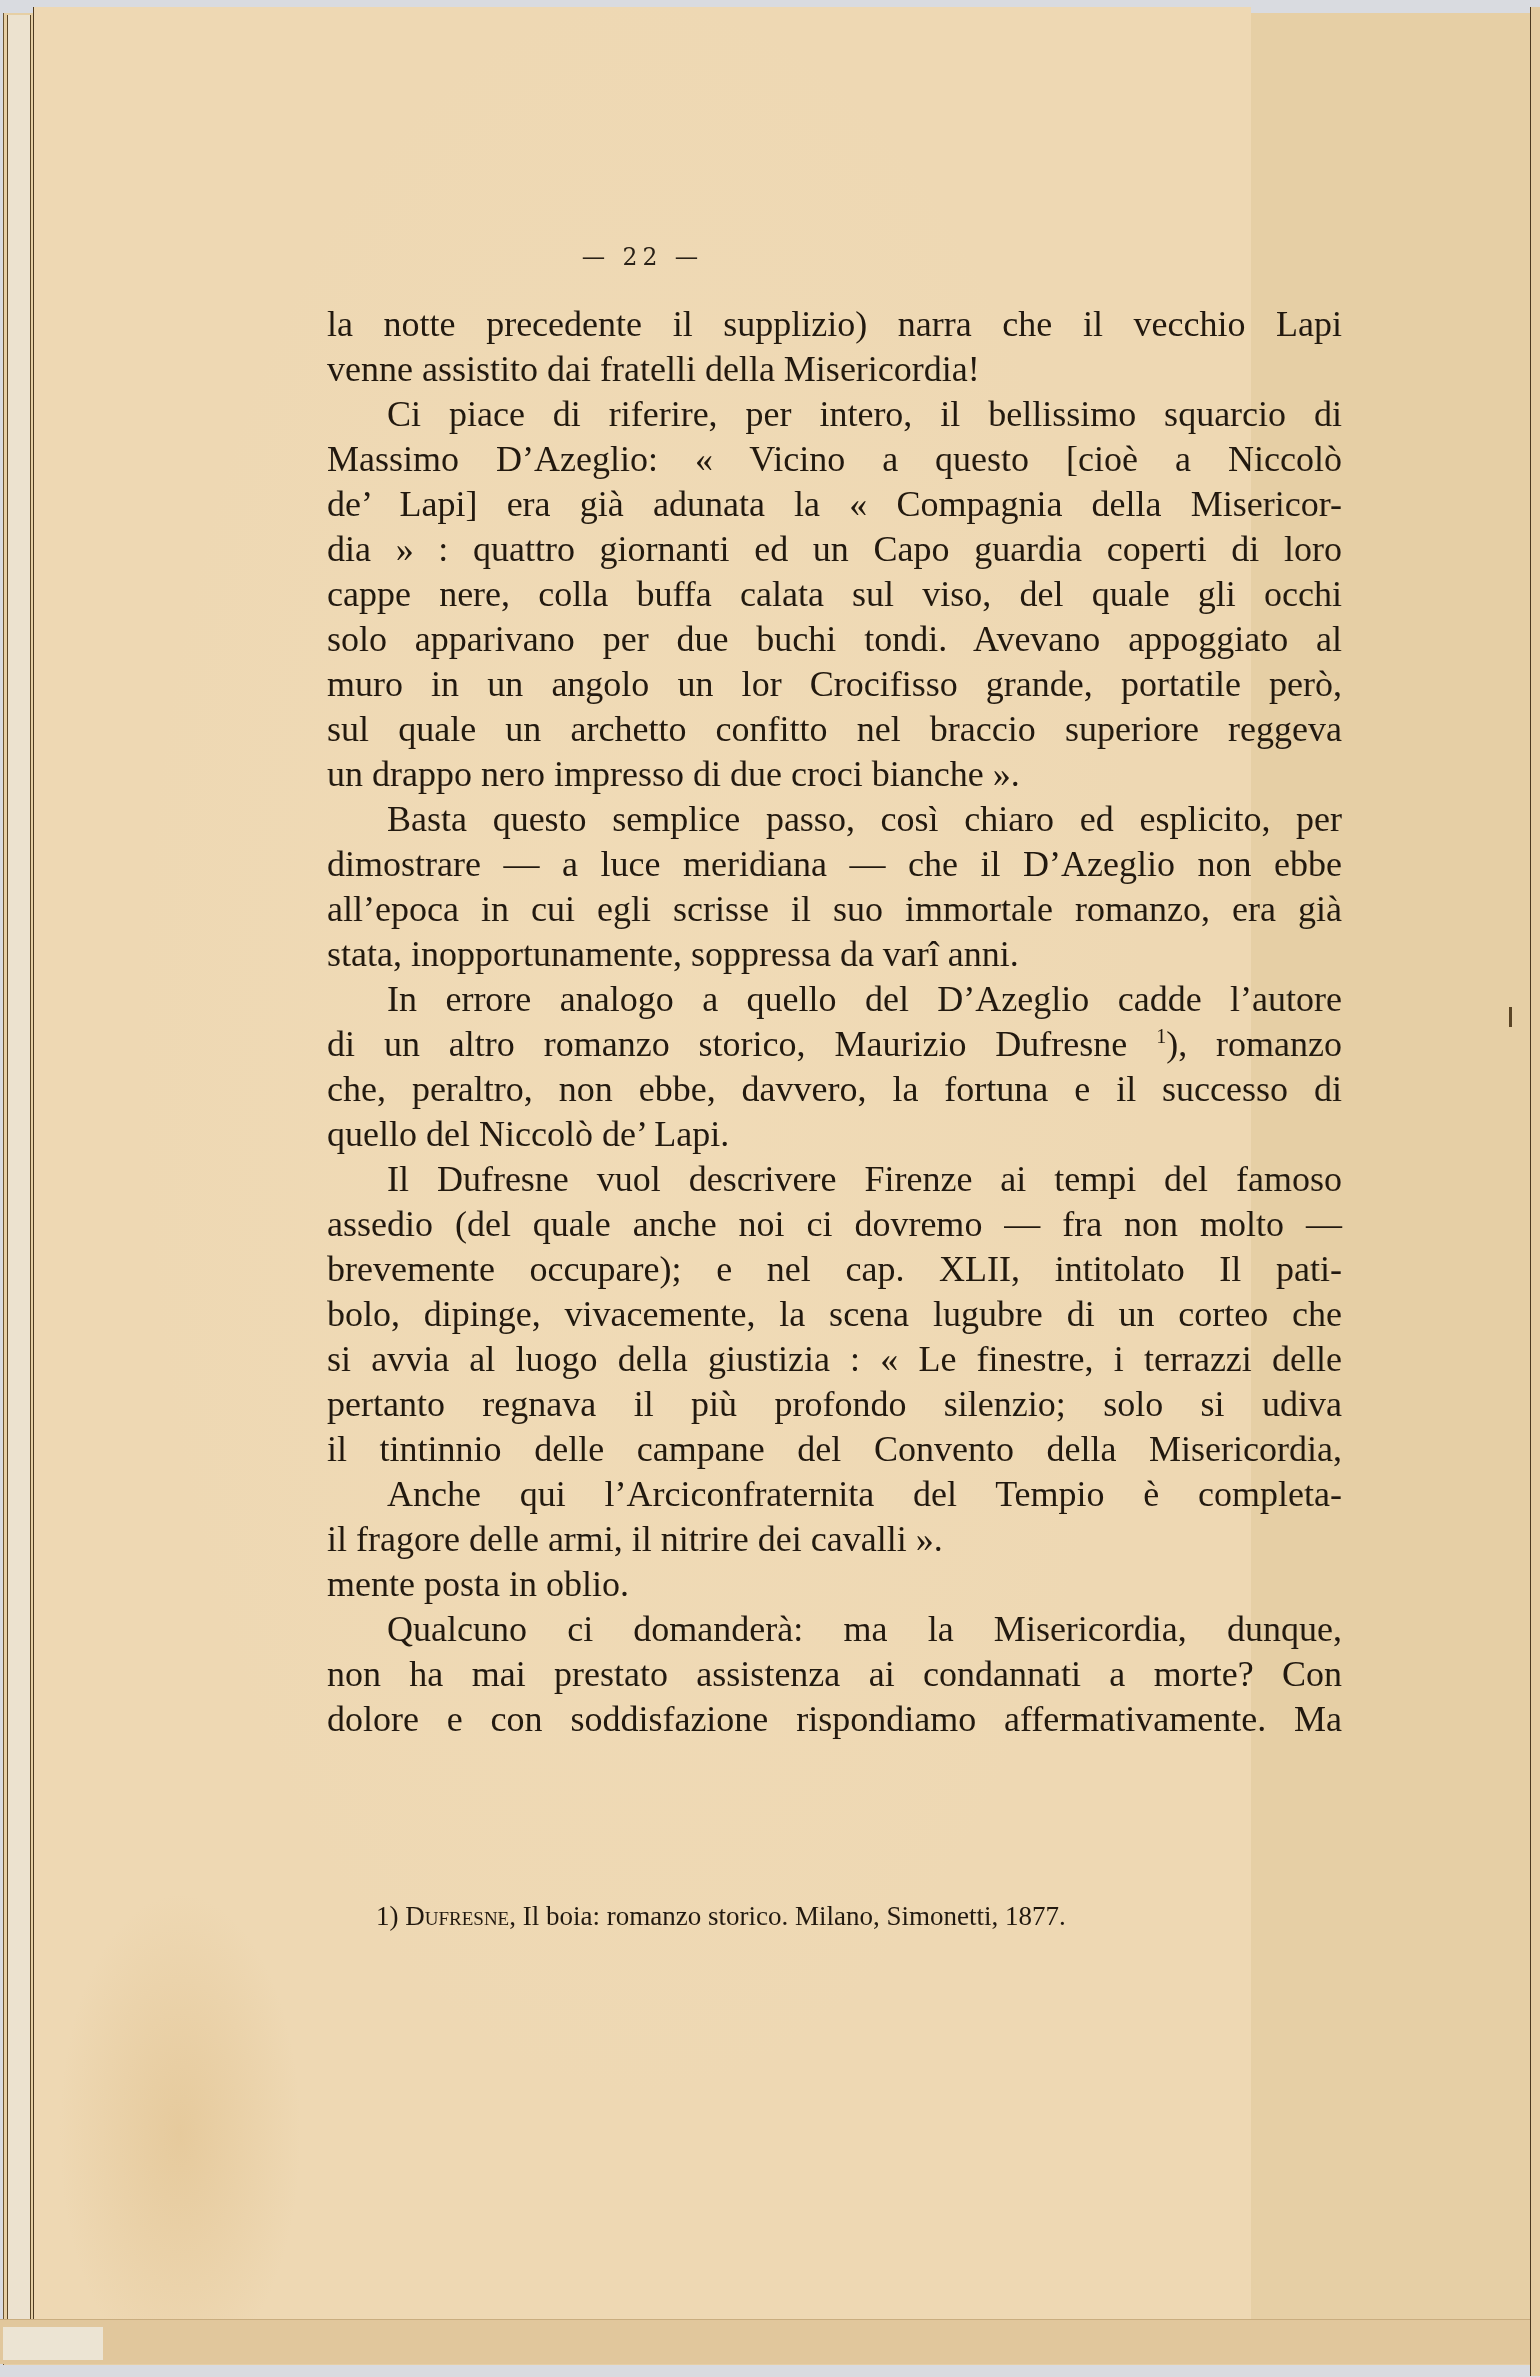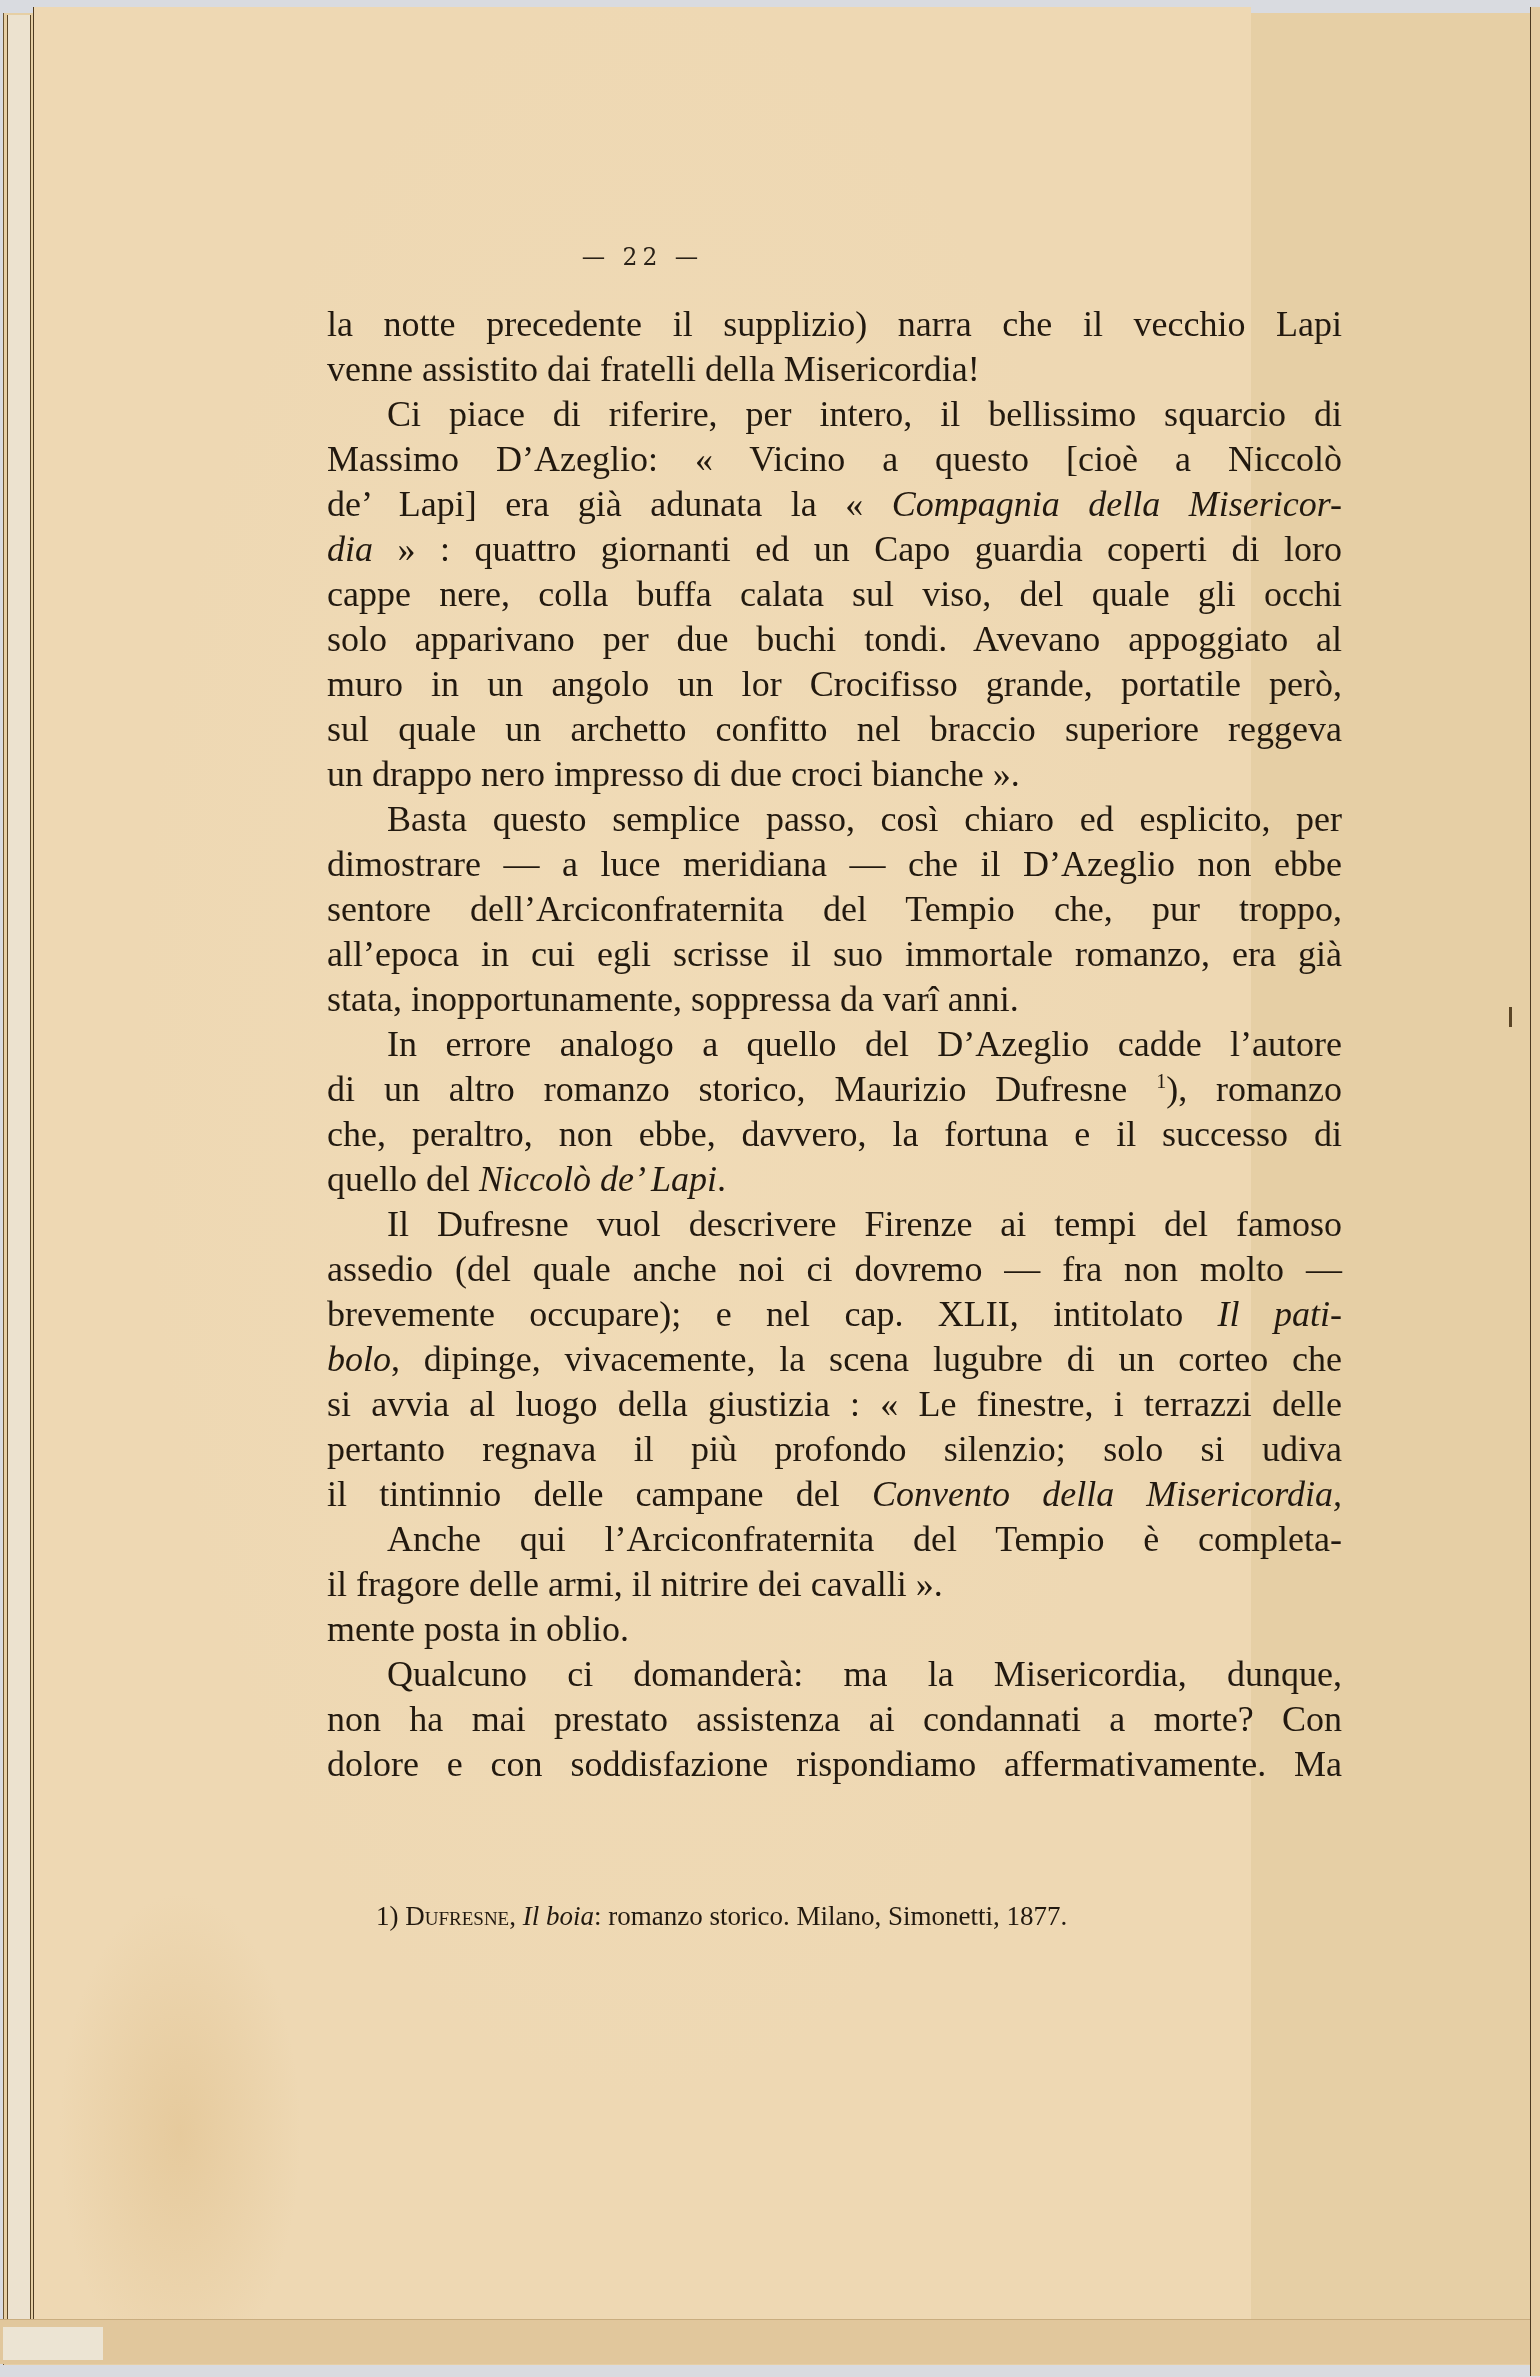--- a/index.html
+++ b/index.html
@@ -87,21 +87,21 @@
   }
   .line {
     display: block;
     text-align: justify;
     text-align-last: justify;
     white-space: nowrap;
     overflow: visible;
   }
   .line.last { text-align-last: left; }
   .line.first { padding-left: 60px; }
-  .ital { font-style: italic; }
+  .ital { }
   .sup {
     font-size: 20px;
     vertical-align: super;
     line-height: 0;
   }
   .footnote {
     position: absolute;
     left: 342px;
     top: 1894px;
     font-family: "Liberation Serif", serif;
@@ -136,21 +136,20 @@
         <span class="line"><span>Massimo D’Azeglio: « Vicino a questo [cioè a Niccolò</span></span>
         <span class="line"><span>de’ Lapi] era già adunata la « </span><span class="ital">Compagnia della Misericor-</span></span>
         <span class="line"><span class="ital">dia</span><span> » : quattro giornanti ed un Capo guardia coperti di loro</span></span>
         <span class="line"><span>cappe nere, colla buffa calata sul viso, del quale gli occhi</span></span>
         <span class="line"><span>solo apparivano per due buchi tondi. Avevano appoggiato al</span></span>
         <span class="line"><span>muro in un angolo un lor Crocifisso grande, portatile però,</span></span>
         <span class="line"><span>sul quale un archetto confitto nel braccio superiore reggeva</span></span>
         <span class="line last"><span>un drappo nero impresso di due croci bianche ».</span></span>
         <span class="line first"><span>Basta questo semplice passo, così chiaro ed esplicito, per</span></span>
         <span class="line"><span>dimostrare — a luce meridiana — che il D’Azeglio non ebbe</span></span>
-        <span class="line"><span>sentore dell’Arciconfraternita del Tempio che, pur troppo,</span></span>
         <span class="line"><span>all’epoca in cui egli scrisse il suo immortale romanzo, era già</span></span>
         <span class="line last"><span>stata, inopportunamente, soppressa da varî anni.</span></span>
         <span class="line first"><span>In errore analogo a quello del D’Azeglio cadde l’autore</span></span>
         <span class="line"><span>di un altro romanzo storico, Maurizio Dufresne </span><span class="sup">1</span><span>), romanzo</span></span>
         <span class="line"><span>che, peraltro, non ebbe, davvero, la fortuna e il successo di</span></span>
         <span class="line last"><span>quello del </span><span class="ital">Niccolò de’ Lapi</span><span>.</span></span>
         <span class="line first"><span>Il Dufresne vuol descrivere Firenze ai tempi del famoso</span></span>
         <span class="line"><span>assedio (del quale anche noi ci dovremo — fra non molto —</span></span>
         <span class="line"><span>brevemente occupare); e nel cap. XLII, intitolato </span><span class="ital">Il pati-</span></span>
         <span class="line"><span class="ital">bolo</span><span>, dipinge, vivacemente, la scena lugubre di un corteo che</span></span>

